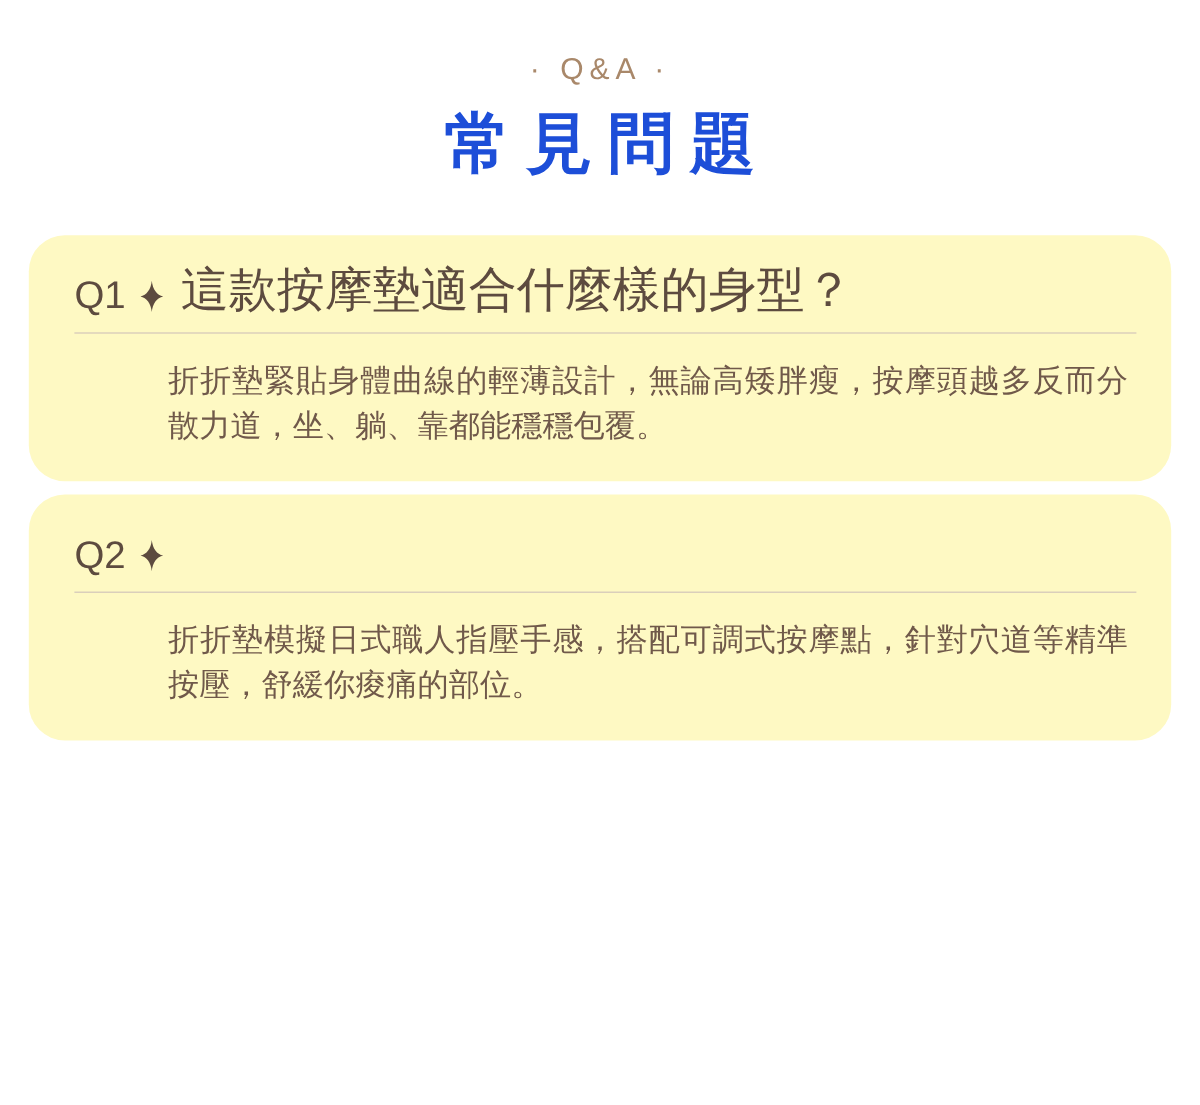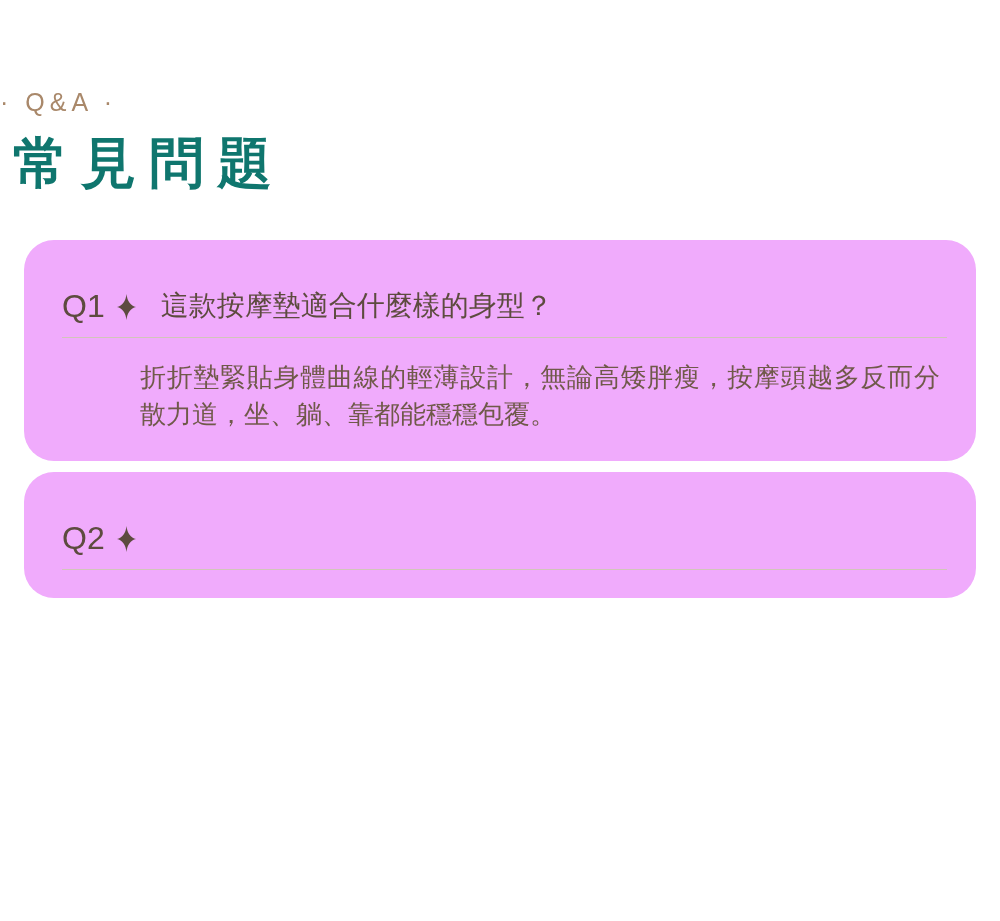--- a/index.html
+++ b/index.html
@@ -9,45 +9,46 @@
     font-family: "Liberation Sans", sans-serif;
   }
   .page {
     position: relative;
     width: 1000px;
     height: 921px;
     background: #ffffff;
     overflow: hidden;
   }
   .header {
-    padding-top: 88px;
+    text-align: center;
+    padding-top: 44px;
   }
   .qa-label {
     font-size: 25px;
     line-height: 28px;
     color: #a9886a;
     letter-spacing: 5px;
   }
   .page-title {
     margin: 15px 0 0 0;
     font-size: 55px;
     line-height: 64px;
     font-weight: 700;
-    color: #0f766e;
+    color: #1d4ed8;
     letter-spacing: 13px;
     text-indent: 13px; 
   }
   .faq {
     width: 952px;
     margin: 45px auto 0 auto;
   }
   .card {
-    background: #f0abfc;
+    background: #fef9c3;
     border-radius: 30px;
-    padding: 45px 29px 28px 38px;
+    padding: 29px 29px 28px 38px;
     margin-bottom: 11px;
   }
   .card:last-child { margin-bottom: 0; }
   .card-head {
     display: flex;
     align-items: center;
     line-height: 42px;
   }
   .qid {
     font-size: 32px;
@@ -55,25 +56,26 @@
     flex: 0 0 auto;
   }
   .sparkle {
     flex: 0 0 auto;
     display: flex;
     align-items: center;
     margin-left: 12px;
     margin-top: 2px;
   }
   .question {
-    margin: 0 0 0 25px;
-    font-size: 28px;
+    margin: 0 0 0 15px;
+    font-size: 40px;
     font-weight: 400;
     color: #5d4b3f;
     white-space: nowrap;
+    font-family: Liberation Mono, monospace;
   }
   .divider {
     height: 1px;
     background: #d2c5ba;
     margin-top: 10px;
   }
   .answer {
     margin: 21px 0 0 78px;
     max-width: 800px;
     font-size: 26px;
@@ -111,17 +113,18 @@
     <div class="card">
       <div class="card-head">
         <span class="qid">Q2</span>
         <span class="sparkle">
           <svg width="19" height="26" viewBox="0 0 24 24" preserveAspectRatio="none" aria-hidden="true">
             <path d="M12 0 C12.9 6.6 17.4 11.1 24 12 C17.4 12.9 12.9 17.4 12 24 C11.1 17.4 6.6 12.9 0 12 C6.6 11.1 11.1 6.6 12 0 Z" fill="#5d4b3f"></path>
           </svg>
         </span>
       </div>
       <div class="divider"></div>
+      <p class="answer">折折墊模擬日式職人指壓手感，搭配可調式按摩點，針對穴道等精準按壓，舒緩你痠痛的部位。</p>
     </div>
 
 
   </div>
 </div>
 
 </body></html>

